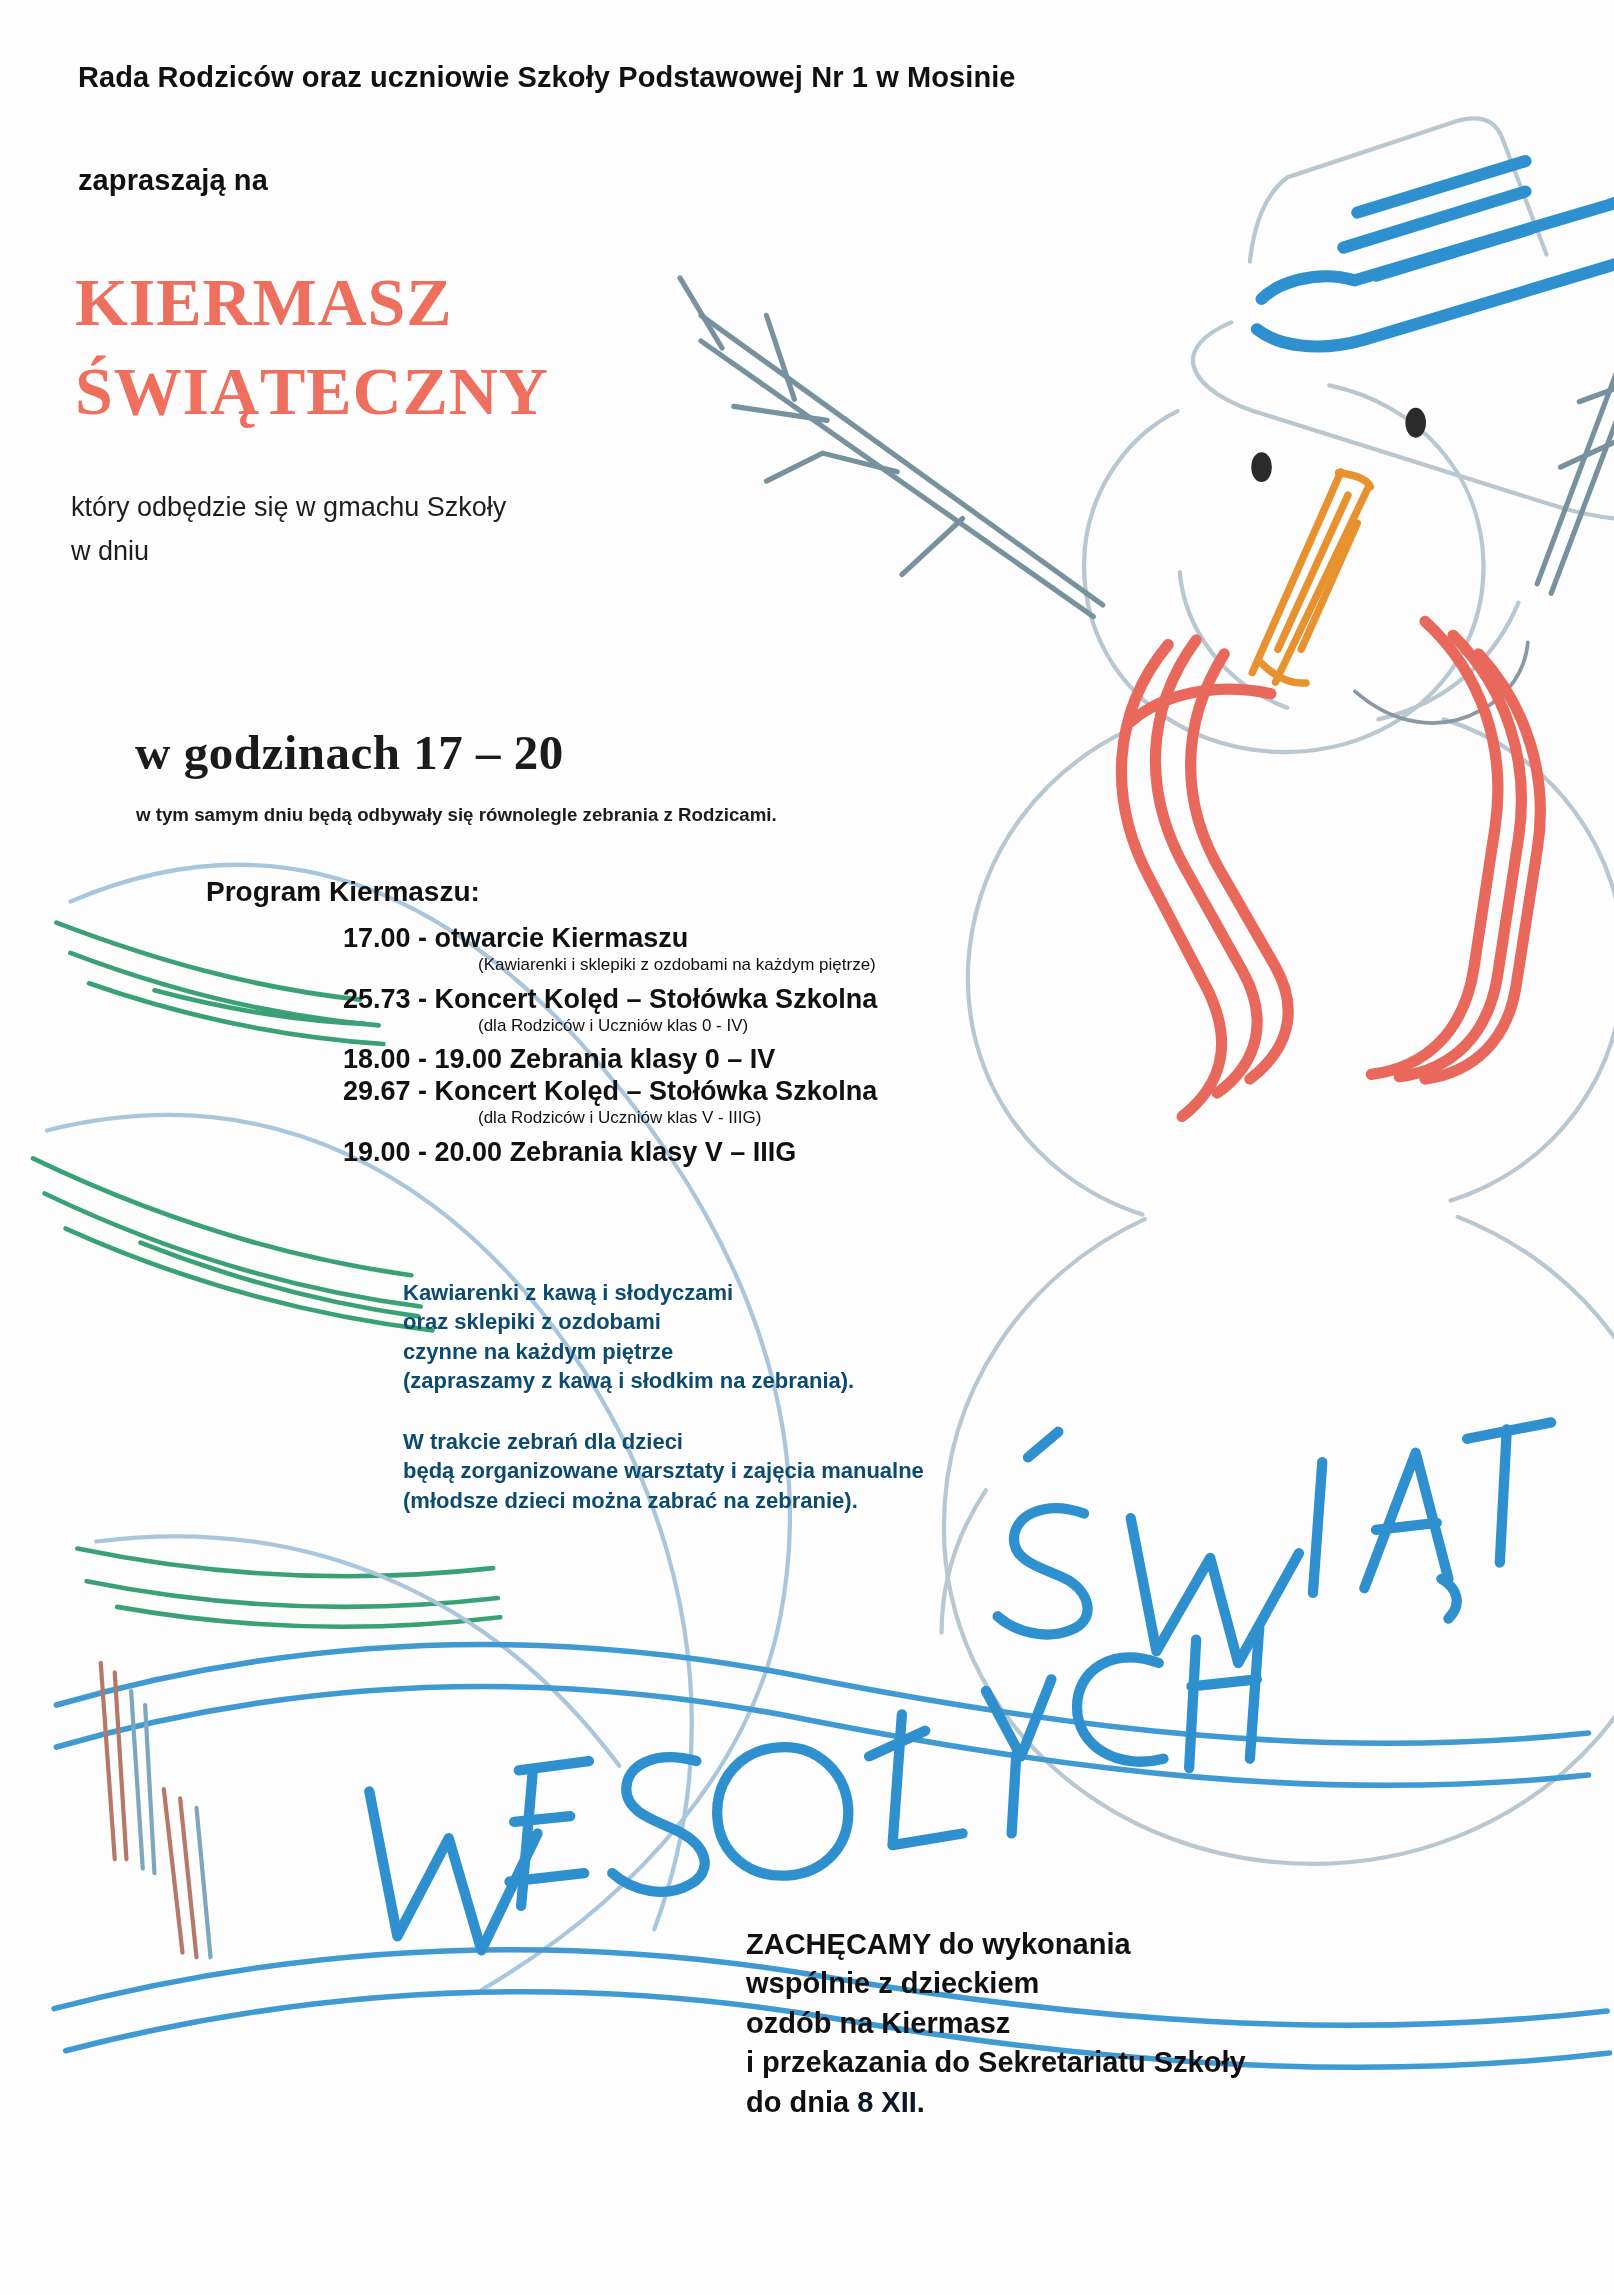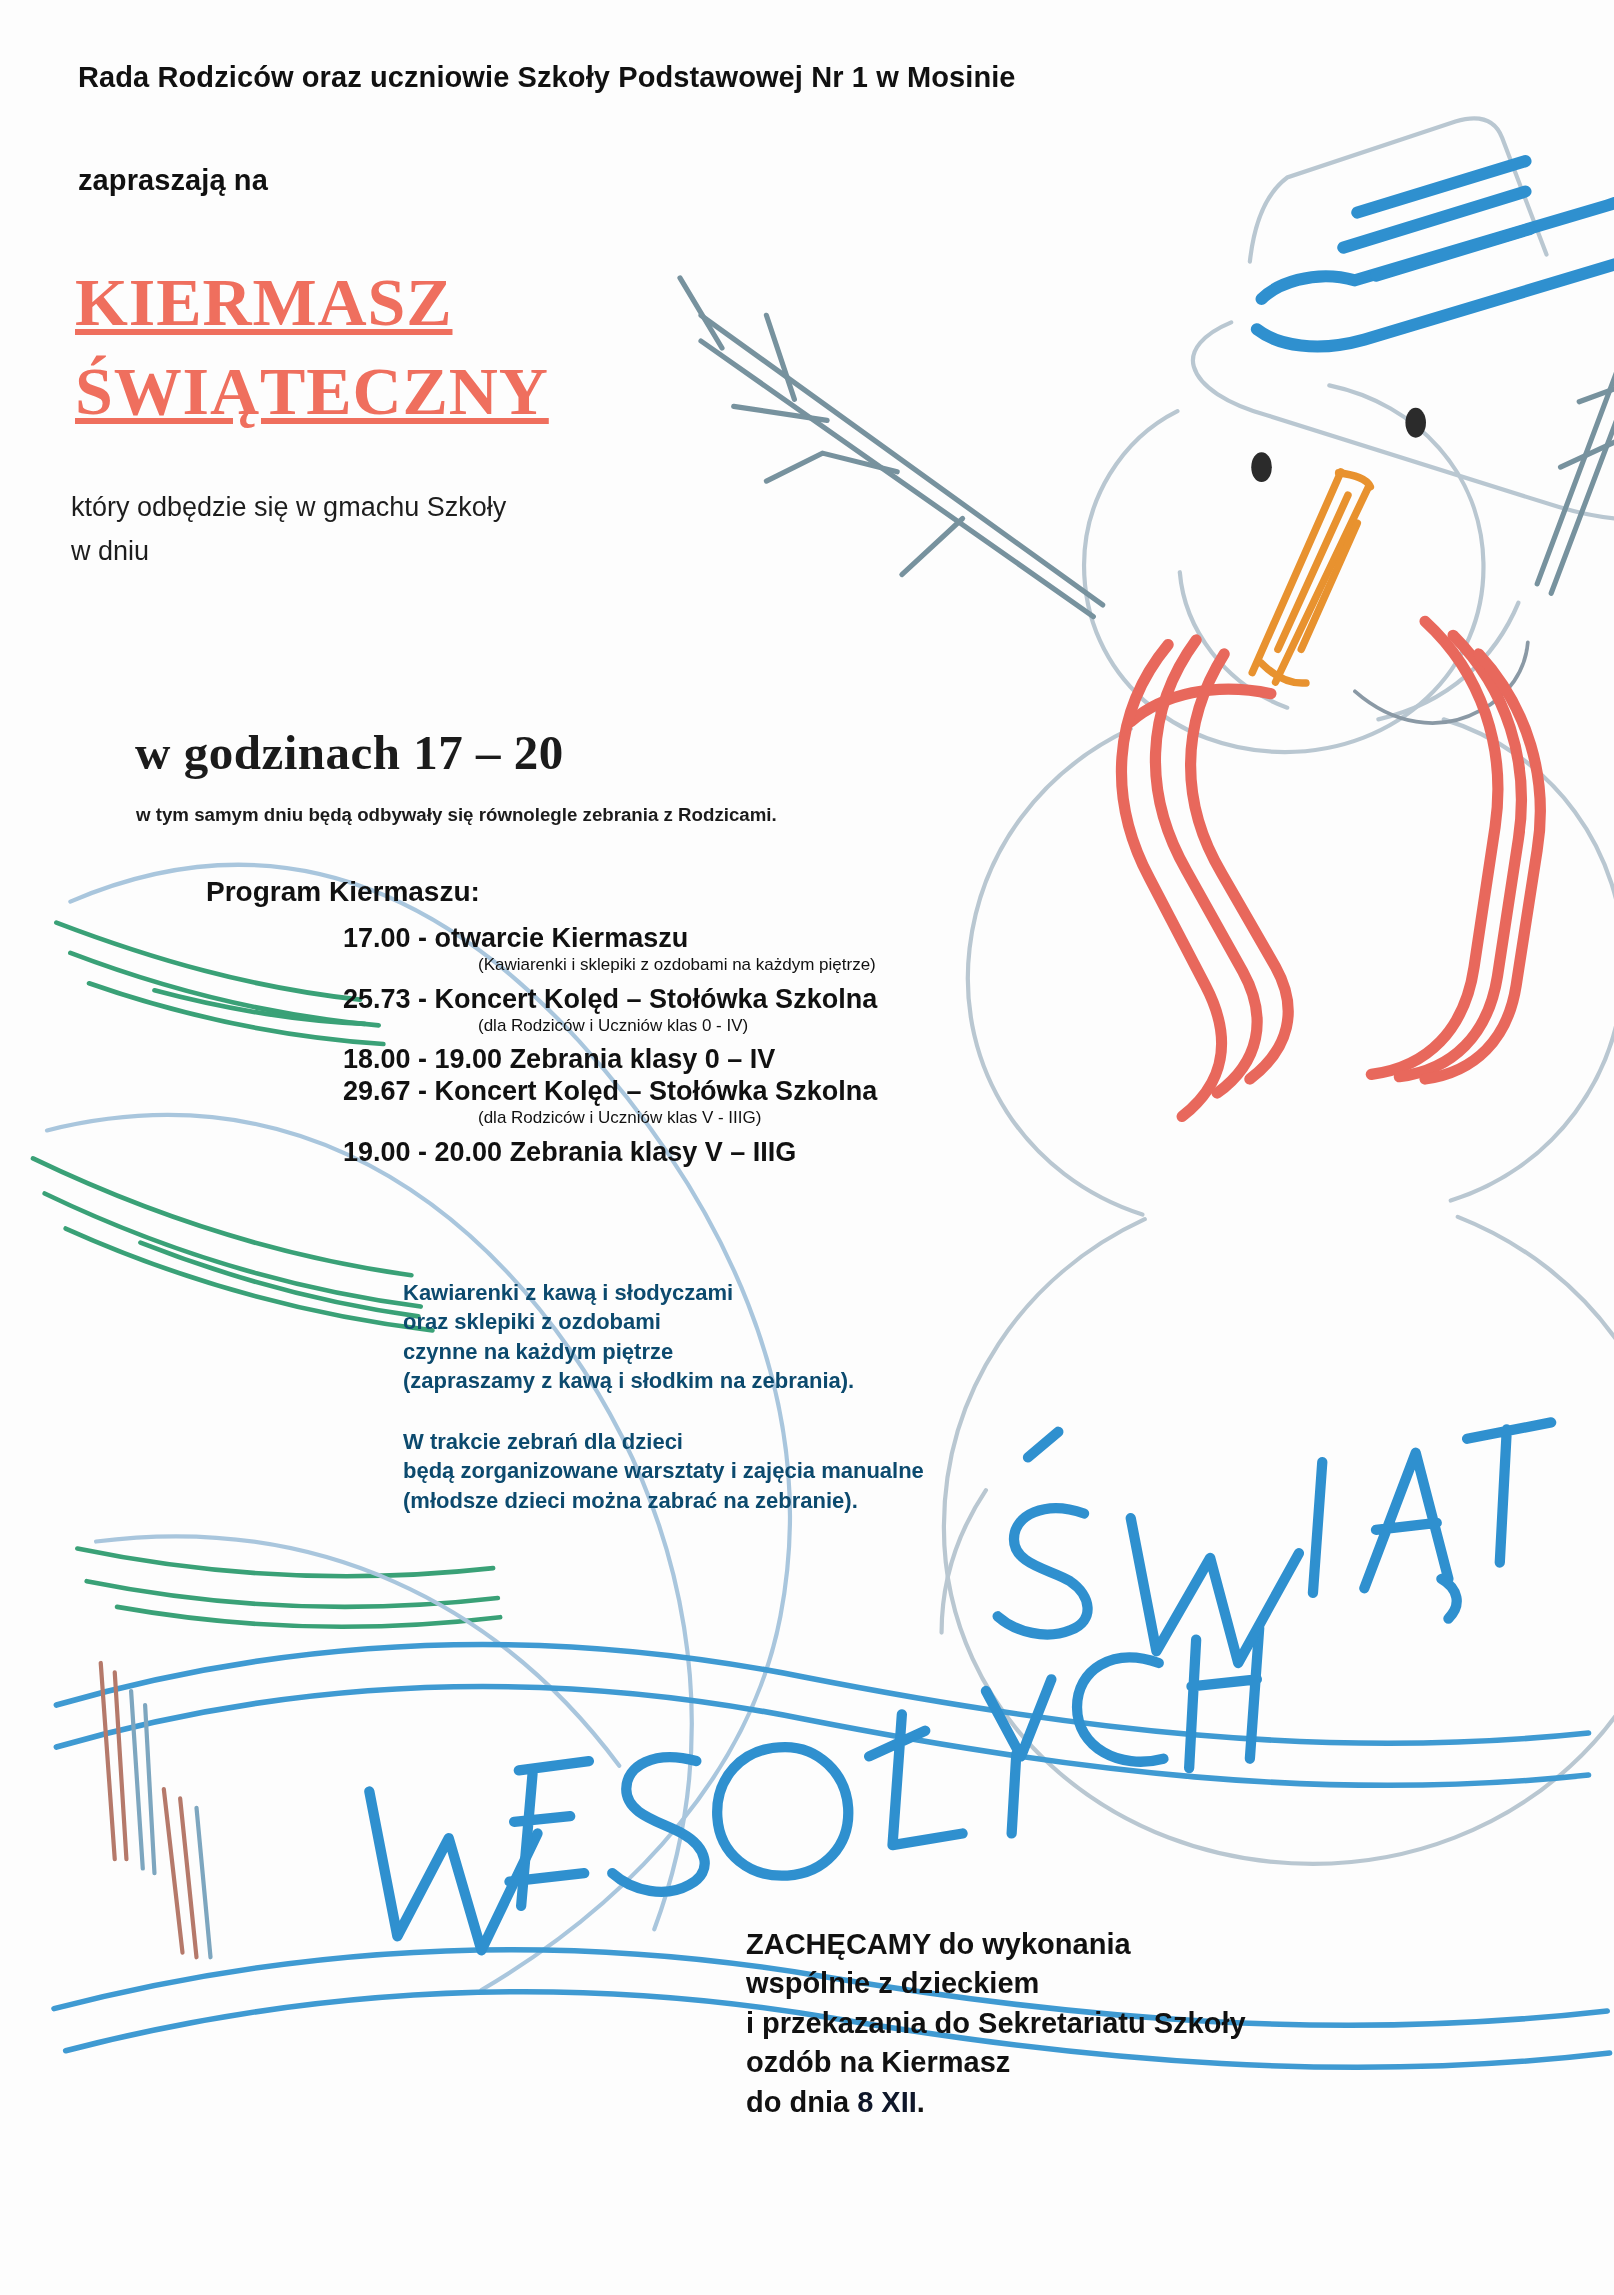--- a/index.html
+++ b/index.html
@@ -31,21 +31,20 @@
 
   .title-big {
     position: absolute;
     left: 75px;
     font-family: "Liberation Serif", serif;
     font-weight: bold;
     color: #ef6f5e;
     font-size: 68px;
     line-height: 1.08;
     letter-spacing: 0.9px;
-    text-decoration: underline;
   }
   #title1 { top: 266px; }
   #title2 { top: 355px; }
 
   .sub-plain {
     position: absolute;
     left: 71px;
     font-size: 27px;
     color: #1d1d1d;
     line-height: 1.25;
@@ -332,21 +331,21 @@
     </div>
   <div class="info-block" id="info2">
       <div>W trakcie zebrań dla dzieci</div>
       <div>będą zorganizowane warsztaty i zajęcia manualne</div>
       <div>(młodsze dzieci można zabrać na zebranie).</div>
     </div>
 
   <div class="footer-block">
     <div>ZACHĘCAMY do wykonania</div>
     <div>wspólnie z dzieckiem</div>
+    <div>ozdób na Kiermasz</div>
     <div>i przekazania do Sekretariatu Szkoły</div>
-    <div>ozdób na Kiermasz</div>
     <div>
       <span>do dnia </span><span class="accent">8 XII</span><span>.</span>
     </div>
   </div>
 
 </div>
 
 
 </body></html>

